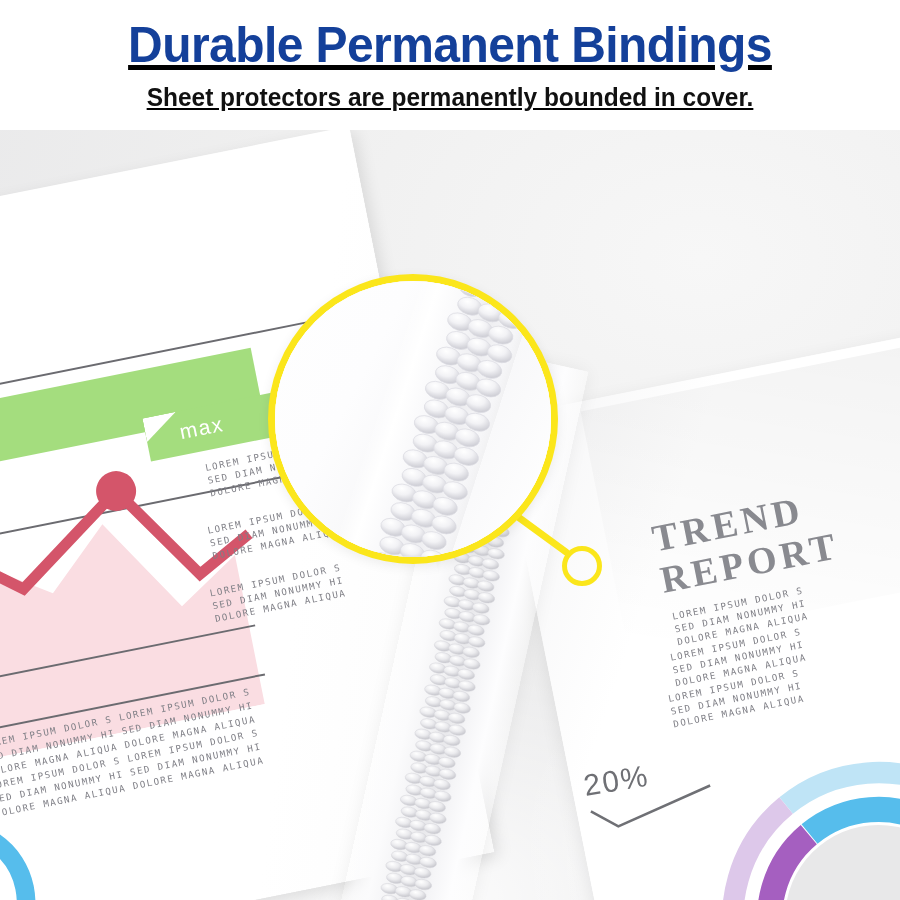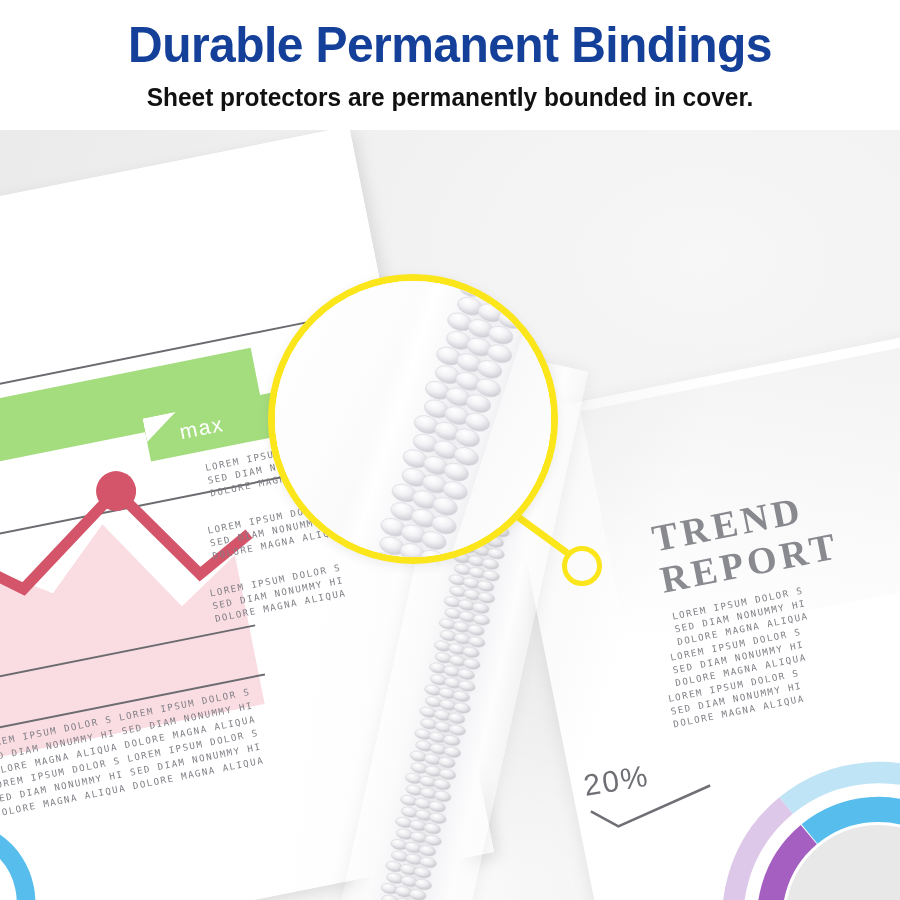--- a/index.html
+++ b/index.html
@@ -17,20 +17,21 @@
     overflow:hidden;
     background:#ffffff;
   }
 
   
   .header {
     position:absolute; left:0; top:0; width:900px; height:130px;
     z-index:60;
     background:#ffffff;
     text-align:center;
+    text-decoration:underline;
   }
   .headline {
     font-size:50px;
     font-weight:bold;
     letter-spacing:-0.6px;
     line-height:1;
     padding-top:20px;
     color:#14409a;
     white-space:nowrap;
     transform:scaleX(0.96);

